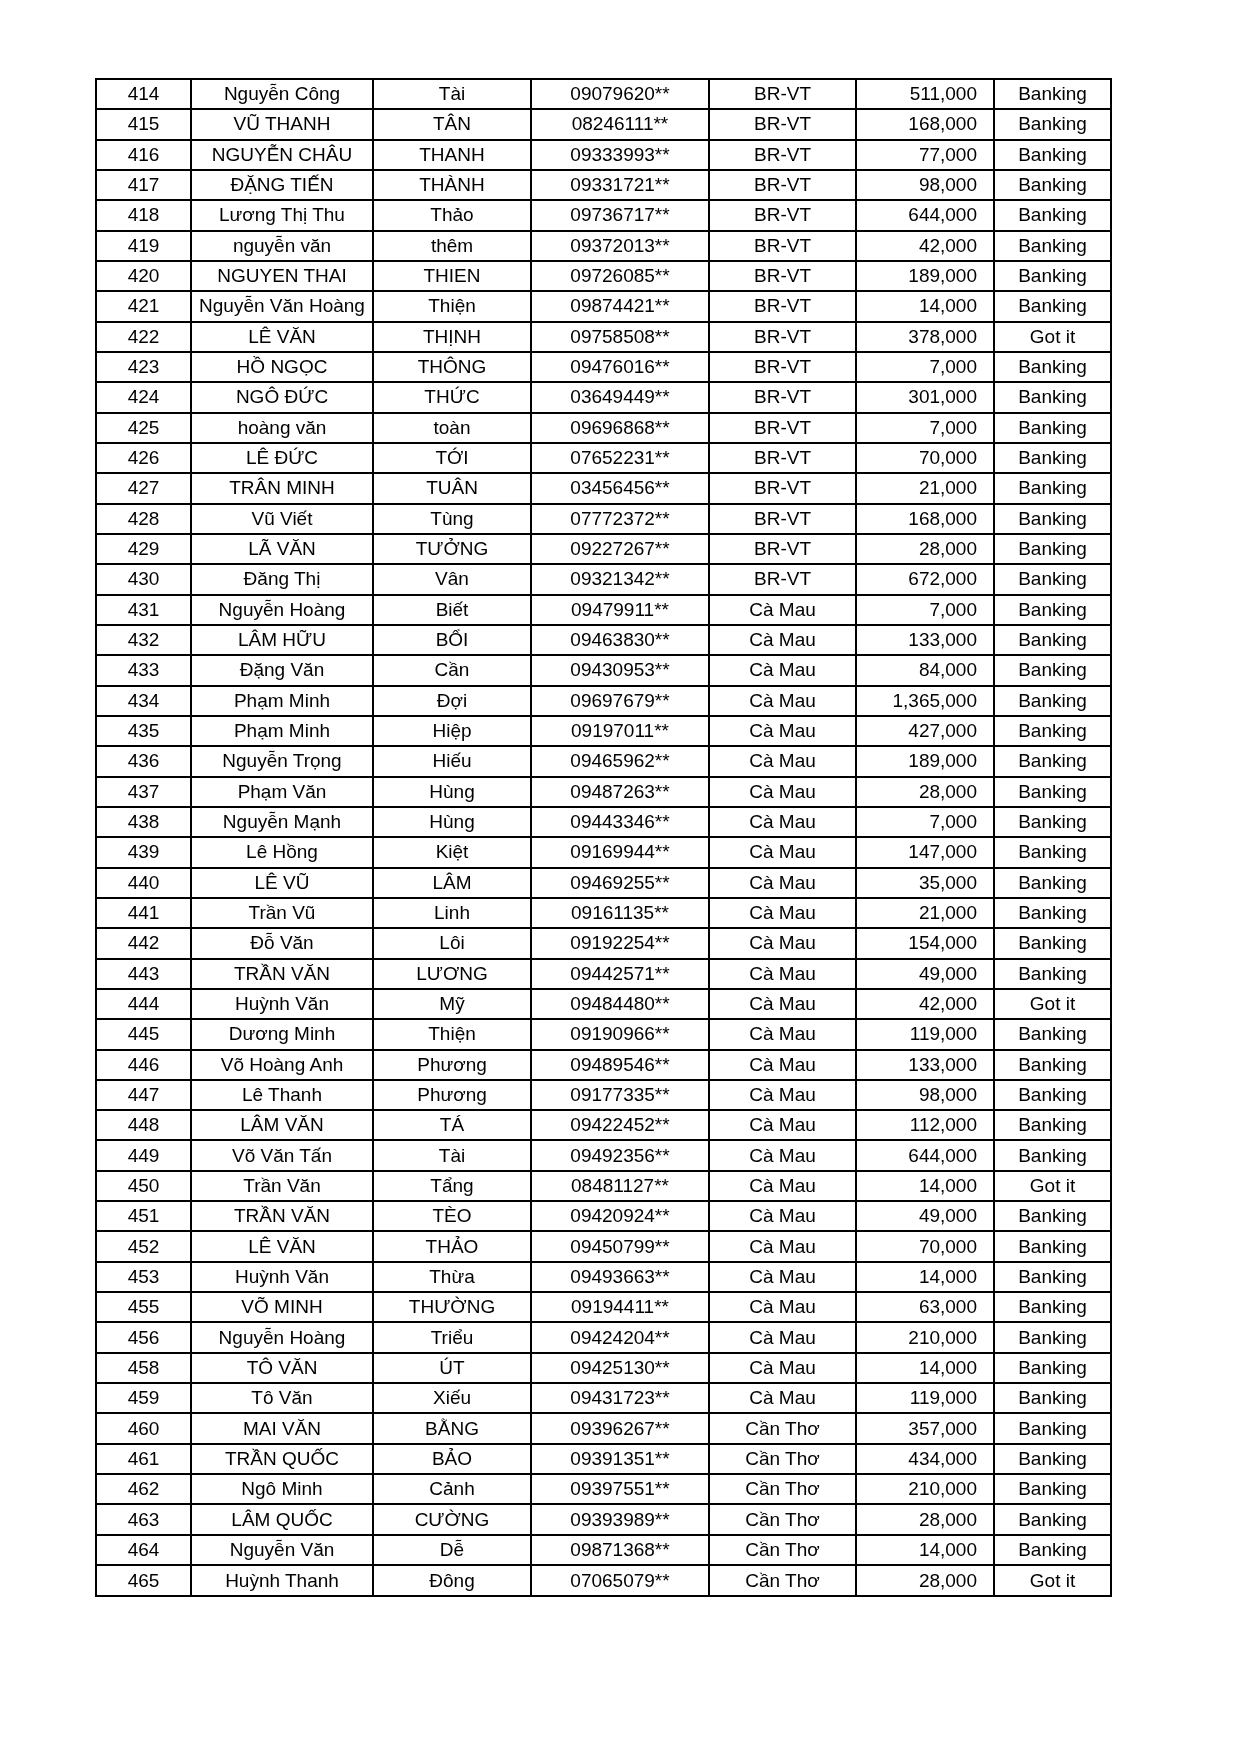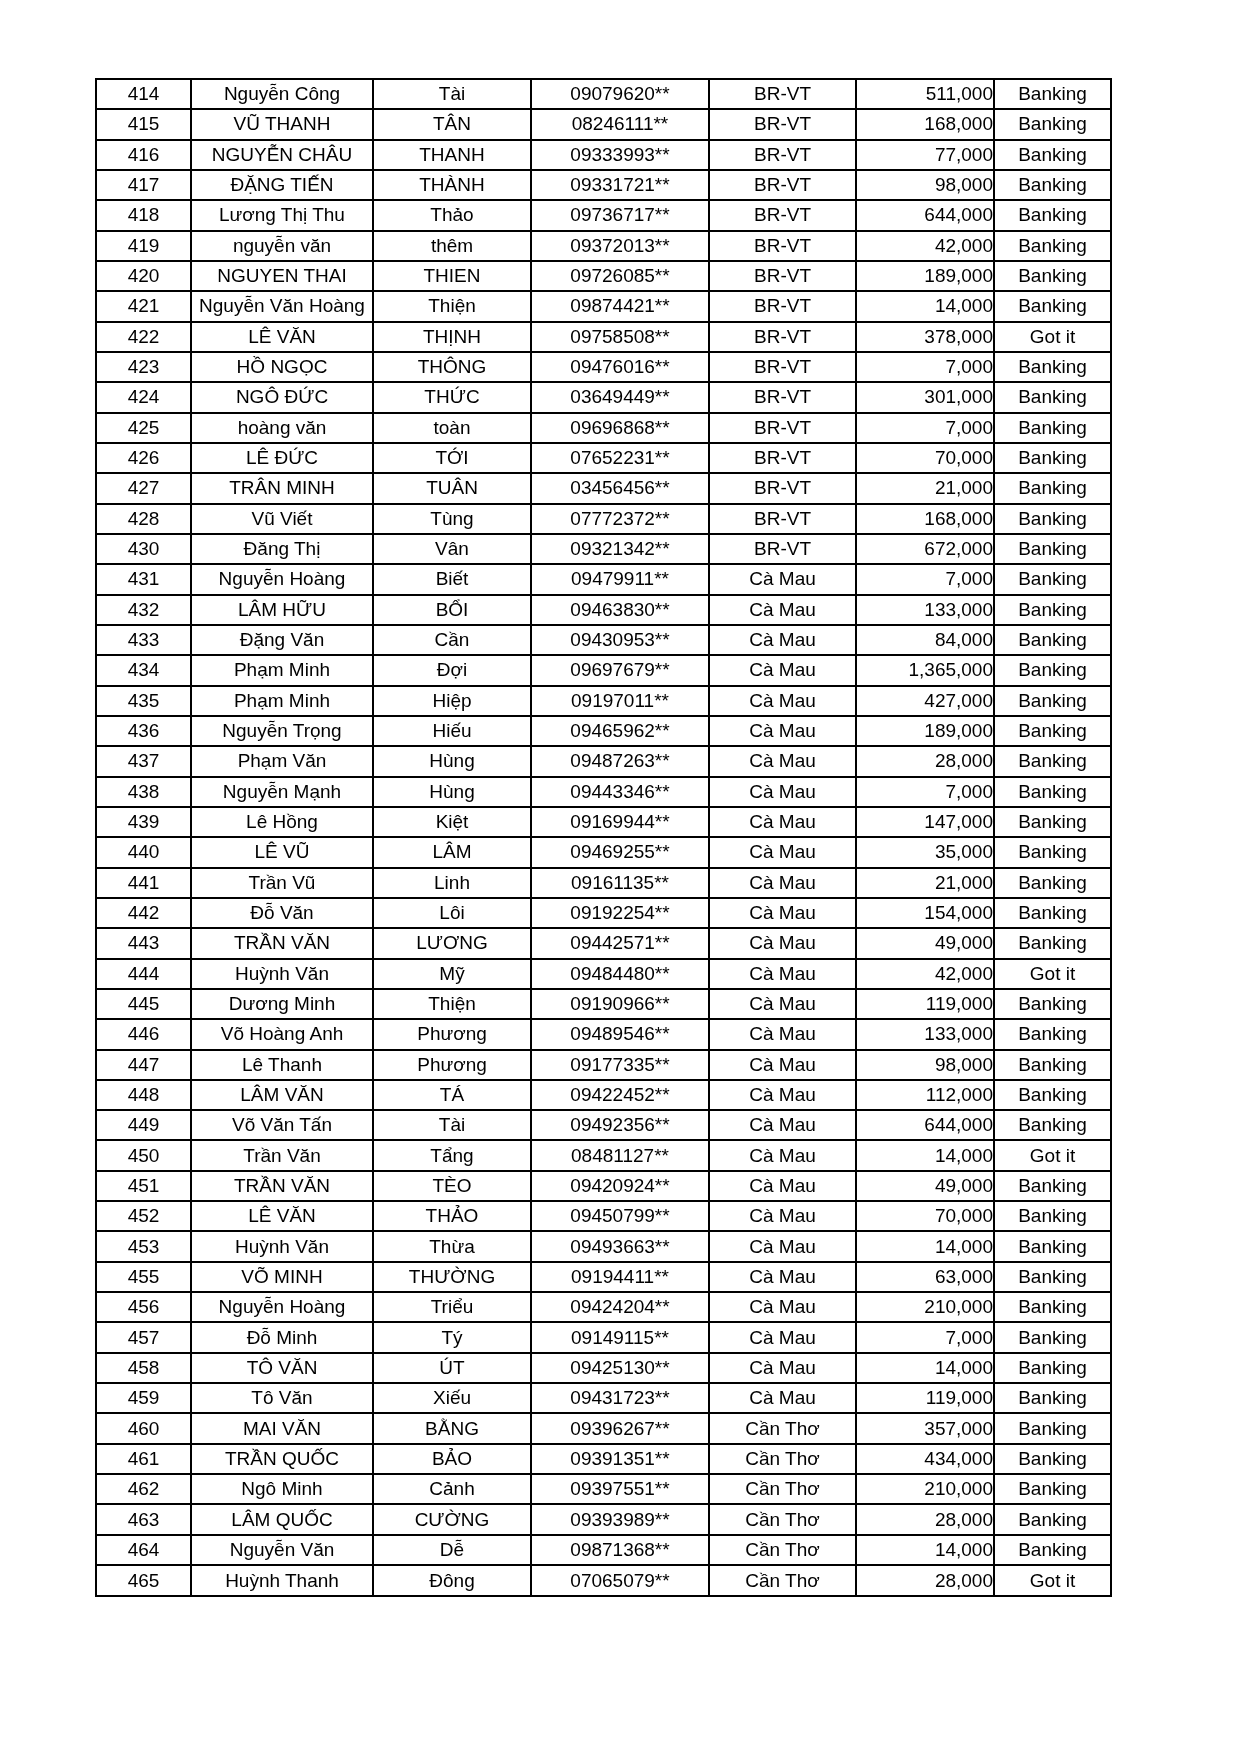--- a/index.html
+++ b/index.html
@@ -29,21 +29,21 @@
   table.data-table td {
     border: 2px solid #000000;
     padding: 0 4px;
     overflow: hidden;
     white-space: nowrap;
     vertical-align: middle;
     text-align: center;
   }
   table.data-table td.c5 {
     text-align: right;
-    padding-right: 0;
+    padding-right: 16px;
   }
 </style>
 </head>
 <body>
 
 <div class="page">
   <table class="data-table">
     <colgroup>
       <col style="width:95px">
       <col style="width:182px">
@@ -183,20 +183,29 @@
         <tr>
           <td class="c0">428</td>
           <td class="c1">Vũ Viết</td>
           <td class="c2">Tùng</td>
           <td class="c3">07772372**</td>
           <td class="c4">BR-VT</td>
           <td class="c5">168,000</td>
           <td class="c6">Banking</td>
         </tr>
         <tr>
+          <td class="c0">429</td>
+          <td class="c1">LÃ VĂN</td>
+          <td class="c2">TƯỞNG</td>
+          <td class="c3">09227267**</td>
+          <td class="c4">BR-VT</td>
+          <td class="c5">28,000</td>
+          <td class="c6">Banking</td>
+        </tr>
+        <tr>
           <td class="c0">430</td>
           <td class="c1">Đăng Thị</td>
           <td class="c2">Vân</td>
           <td class="c3">09321342**</td>
           <td class="c4">BR-VT</td>
           <td class="c5">672,000</td>
           <td class="c6">Banking</td>
         </tr>
         <tr>
           <td class="c0">431</td>
@@ -414,29 +423,20 @@
           <td class="c5">63,000</td>
           <td class="c6">Banking</td>
         </tr>
         <tr>
           <td class="c0">456</td>
           <td class="c1">Nguyễn Hoàng</td>
           <td class="c2">Triểu</td>
           <td class="c3">09424204**</td>
           <td class="c4">Cà Mau</td>
           <td class="c5">210,000</td>
-          <td class="c6">Banking</td>
-        </tr>
-        <tr>
-          <td class="c0">457</td>
-          <td class="c1">Đỗ Minh</td>
-          <td class="c2">Tý</td>
-          <td class="c3">09149115**</td>
-          <td class="c4">Cà Mau</td>
-          <td class="c5">7,000</td>
           <td class="c6">Banking</td>
         </tr>
         <tr>
           <td class="c0">458</td>
           <td class="c1">TÔ VĂN</td>
           <td class="c2">ÚT</td>
           <td class="c3">09425130**</td>
           <td class="c4">Cà Mau</td>
           <td class="c5">14,000</td>
           <td class="c6">Banking</td>

